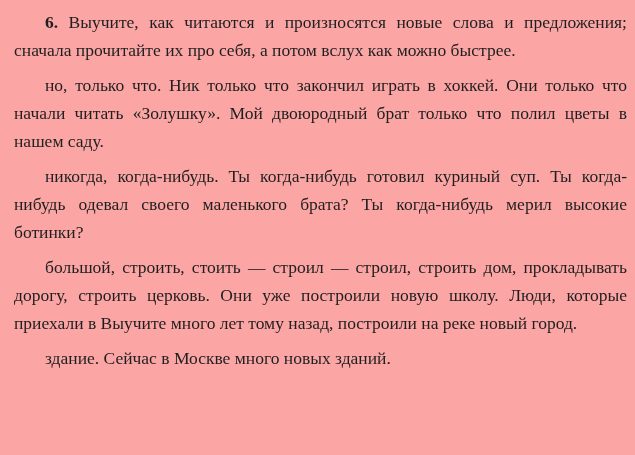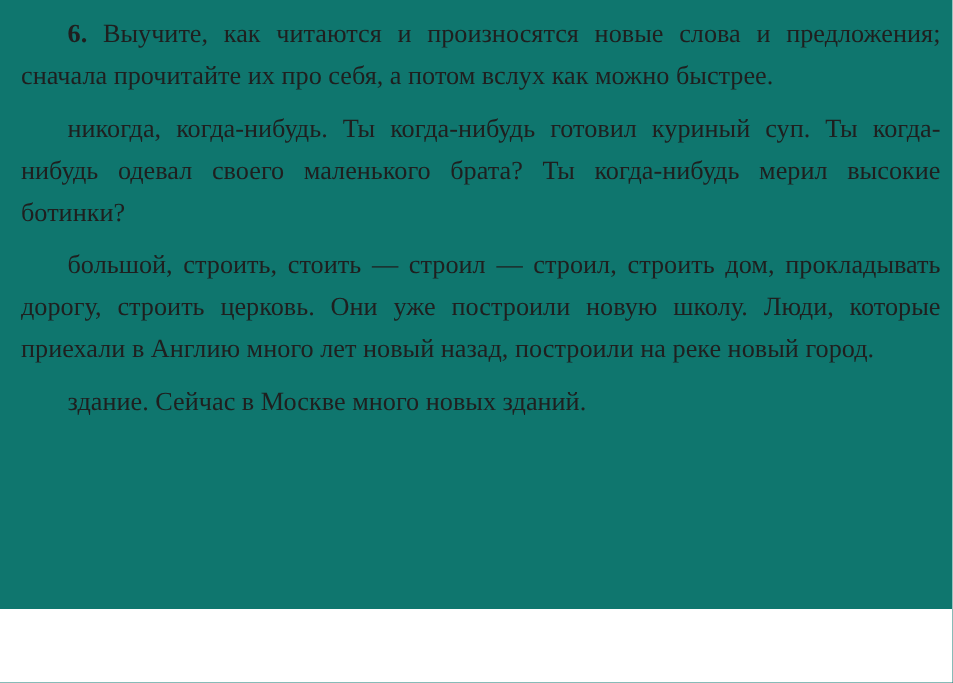--- a/index.html
+++ b/index.html
@@ -3,23 +3,23 @@
 <meta charset="utf-8">
 <style>
   html, body {
     margin: 0;
     padding: 0;
     background: #ffffff;
   }
   .page {
     position: relative;
     width: 635px;
-    height: 406px;
+    height: 455px;
     box-sizing: border-box;
-    background: #0f766e;
+    background: #fca5a5;
     color: #1f1f1f;
     font-family: "Liberation Serif", "DejaVu Serif", serif;
     font-size: 17.5px;
     line-height: 28px;
     padding: 8px 8px 0 14px;
     overflow: hidden;
   }
   .para {
     margin: 0 0 7px 0;
     text-align: justify;
@@ -28,17 +28,18 @@
   .para.heading .num {
     font-weight: bold;
   }
 </style>
 </head>
 <body>
 
 <div class="page">
   <p class="para heading"><span class="num">6.</span><span> Выучите, как читаются и произносятся новые слова и предложения; сначала прочитайте их про себя, а потом вслух как можно быстрее.</span></p>
 
+  <p class="para">но, только что. Ник только что закончил играть в хоккей. Они только что начали читать «Золушку». Мой двоюродный брат только что полил цветы в нашем саду.</p>
   <p class="para">никогда, когда-нибудь. Ты когда-нибудь готовил куриный суп. Ты когда-нибудь одевал своего маленького брата? Ты когда-нибудь мерил высокие ботинки?</p>
-  <p class="para">большой, строить, стоить — строил — строил, строить дом, прокладывать дорогу, строить церковь. Они уже построили новую школу. Люди, которые приехали в Англию много лет новый назад, построили на реке новый город.</p>
+  <p class="para">большой, строить, стоить — строил — строил, строить дом, прокладывать дорогу, строить церковь. Они уже построили новую школу. Люди, которые приехали в Выучите много лет тому назад, построили на реке новый город.</p>
   <p class="para">здание. Сейчас в Москве много новых зданий.</p>
 
 </div>
 
 </body></html>

